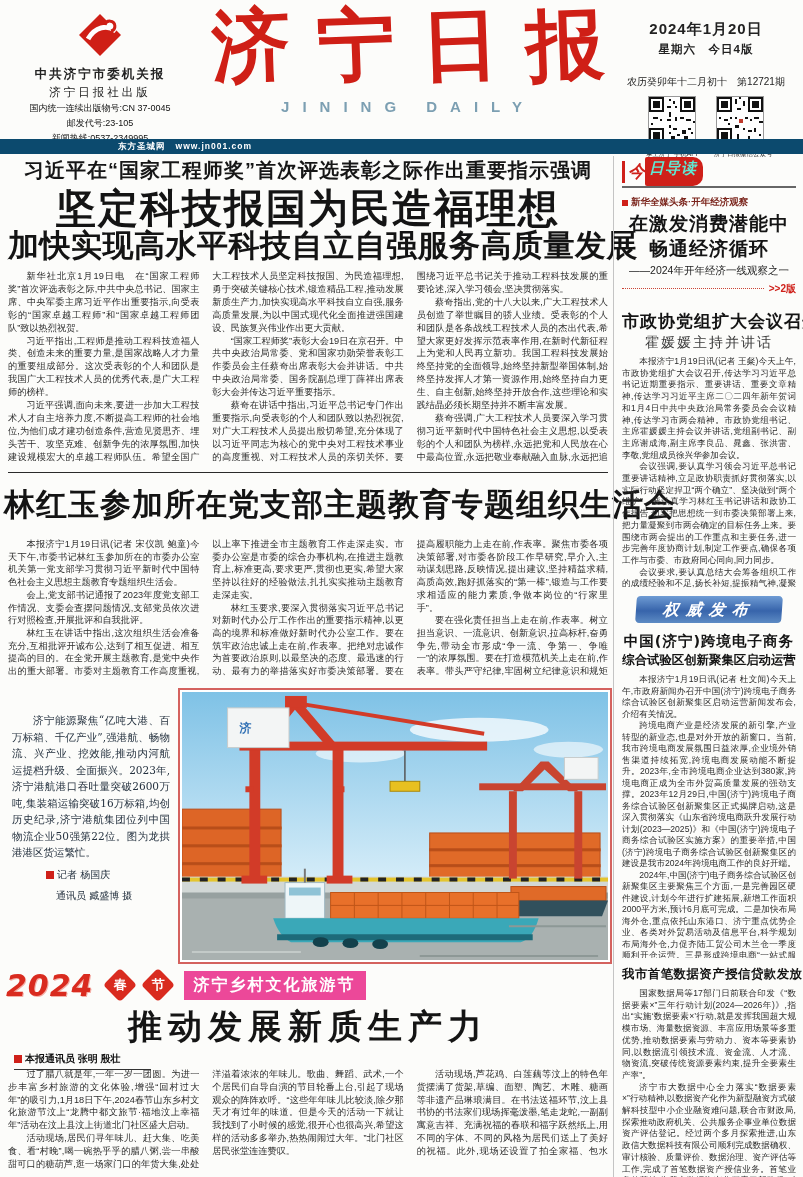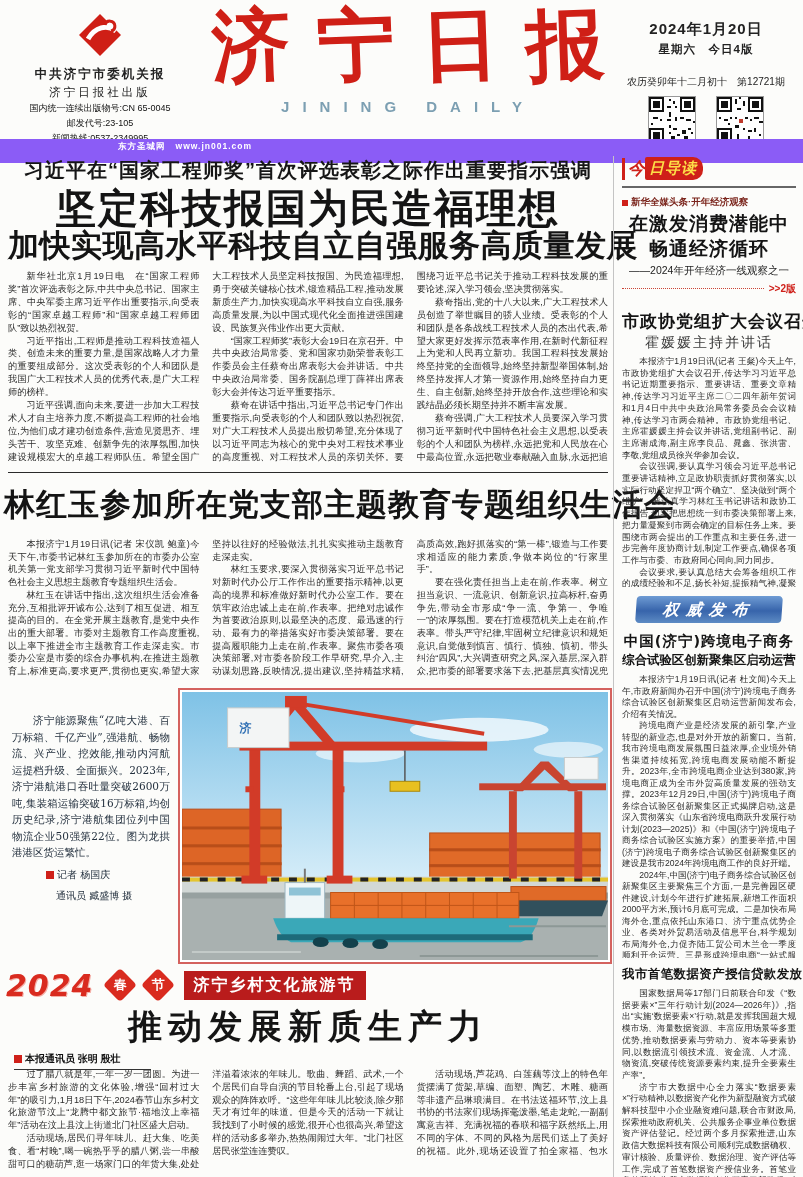--- a/index.html
+++ b/index.html
@@ -21,21 +21,21 @@
   .m-en { left:212px; top:98px; width:392px; text-align:center; color:#7c9fb2;
           font-size:15px; font-weight:bold; letter-spacing:13px; }
   .m-right { left:616px; top:20px; width:180px; text-align:center; }
   .m-right .d1 { font-size:15px; font-weight:bold; letter-spacing:1px; }
   .m-right .d2 { font-size:11.5px; font-weight:bold; margin-top:3px; letter-spacing:1px; }
   .m-right .d3 { font-size:10px; margin-top:18px; }
   .qr-row { display:flex; justify-content:center; gap:16px; margin-top:7px; }
   .qr-box { width:52px; }
   .qr-box svg { width:48px; height:48px; border:1px solid #999; background:#fff; }
   .qr-cap { font-size:6.5px; margin-top:2px; white-space:nowrap; }
-  .bluebar { left:0; top:139px; width:803px; height:24px; background:#8b5cf6; }
+  .bluebar { left:0; top:139px; width:803px; height:15px; background:#0c4a6e; }
   .bluebar .t { position:absolute; left:118px; top:2px; font-size:8.5px; font-weight:bold; color:#fff; letter-spacing:1px; }
   
   .kicker { left:8px; top:157px; width:600px; font-size:20px; font-weight:bold; color:#161616; letter-spacing:1px; }
   .h1 { left:8px; top:181px; width:600px; font-size:40px; letter-spacing:2px; white-space:nowrap; }
   .h2 { left:8px; top:225px; width:600px; font-size:31px; letter-spacing:0.5px; white-space:nowrap; }
   .cols3 { column-count:3; column-gap:13px; text-align:justify; overflow:hidden; }
   .cols3 p { text-indent:2em; }
   .body1 { left:8px; top:270px; width:600px; height:196px; font-size:9.2px; line-height:12.9px; color:#2c2c2c; }
   .rule  { background:#2a2a2a; height:1px; }
   .h3 { left:4px; top:484px; width:608px; font-size:31px; letter-spacing:1px; white-space:nowrap; }
@@ -48,33 +48,33 @@
   .sq { display:inline-block; width:8px; height:8px; background:#cf2019; margin-right:3px; vertical-align:-1px; }
   .photo { left:178px; top:688px; width:434px; height:276px; border:2px solid #d4625e; background:#fff; padding:2px; }
   .photo svg { width:100%; height:100%; display:block; }
   
   .banner { left:6px; top:968px; height:34px; display:flex; align-items:center; gap:14px; }
   .y2024 { font-size:30px; font-weight:900; font-style:italic; color:#d92b1f;
            font-family:"DejaVu Sans",sans-serif; letter-spacing:1px; text-shadow:1px 1px 0 #f4b0a8; }
   .diam { width:24px; height:24px; background:#d92b1f; transform:rotate(45deg); border-radius:4px;
           display:flex; align-items:center; justify-content:center; }
   .diam span { transform:rotate(-45deg); color:#fff; font-size:13px; font-weight:bold; }
-  .bannerbox { background:#b91c1c; color:#fff; font-size:16px; font-weight:900; padding:4px 10px; letter-spacing:2px; }
+  .bannerbox { background:#ec4899; color:#fff; font-size:16px; font-weight:900; padding:4px 10px; letter-spacing:2px; }
   .h4 { left:8px; top:1004px; width:600px; font-size:34px; letter-spacing:6px; }
   .byline { left:14px; top:1052px; font-size:10px; font-weight:bold; color:#111;
             border-bottom:1.5px solid #333; padding:0 30px 3px 0; }
   .body3 { left:8px; top:1068px; width:600px; height:109px; font-size:9.2px; line-height:12.8px; color:#2c2c2c; }
   
   .vrule { left:613px; top:156px; width:1px; height:1021px; background:#c4c4c4; }
   .rcol { left:622px; width:174px; }
   .gd { top:157px; display:flex; align-items:center; }
   .gd .bar { width:3px; height:22px; background:#cf2019; margin-right:3px; }
   .gd .jin { color:#cf2019; font-size:17px; font-weight:900; font-style:italic; }
-  .gd .box { background:#cf2019; color:#fde047; font-size:15px; font-weight:900; font-style:italic;
-             padding:2px 6px 2px 4px; border-radius:2px 10px 10px 2px; letter-spacing:1px; }
+  .gd .box { background:#cf2019; color:#5eead4; font-size:15px; font-weight:900; font-style:italic;
+             padding:2px 6px 8px 4px; border-radius:2px 10px 10px 2px; letter-spacing:1px; }
   .gd-ul { top:186px; height:2px; background:#666; width:174px; }
   .gtag { top:196px; font-size:9.5px; font-weight:bold; color:#7a241b; }
   .gt1 { top:211px; font-size:19px; letter-spacing:1px; }
   .gt2 { top:236px; font-size:19px; letter-spacing:1px; }
   .gsub { top:264px; font-size:10.5px; color:#222; }
   .gdot { top:288px; width:174px; border-top:1.6px dotted #cc4436; }
   .gpage { top:282px; right:7px; left:auto; font-size:10px; font-weight:bold; color:#cf2019; background:#fcfcfa; padding-left:4px; }
   .rt1 { top:310px; font-size:17px; letter-spacing:1px; white-space:nowrap; }
   .rt1s { top:334px; font-size:14px; color:#3c3c3c; letter-spacing:2px; }
   .rbody { text-align:justify; color:#2c2c2c; overflow:hidden; }
@@ -96,21 +96,21 @@
 <div class="page">
 
   <div class="abs m-left">
     <svg width="46" height="46" viewBox="0 0 46 46">
       <path d="M23 2 L44 23 L23 44 L2 23 Z" fill="#cf1f16"></path>
       <path d="M11 27 C18 15, 30 12, 39 19" stroke="#fff" stroke-width="5" fill="none"></path>
       <path d="M28 13 a5 5 0 1 1 6 6" stroke="#cf1f16" stroke-width="3" fill="#fff"></path>
     </svg>
     <div class="org">中共济宁市委机关报</div>
     <div class="pub">济宁日报社出版</div>
-    <div class="sm">国内统一连续出版物号:CN 65-0045</div>
+    <div class="sm">国内统一连续出版物号:CN 37-0045</div>
     <div class="sm">邮发代号:23-105</div>
     <div class="sm">新闻热线:0537-2349995</div>
   </div>
 
   <div class="abs m-title">
     <span>济</span>
     <span>宁</span>
     <span>日</span>
     <span>报</span>
   </div>
@@ -222,20 +222,21 @@
     <p>蔡奇指出,党的十八大以来,广大工程技术人员创造了举世瞩目的骄人业绩。受表彰的个人和团队是各条战线工程技术人员的杰出代表,希望大家更好发挥示范表率作用,在新时代新征程上为党和人民再立新功。我国工程科技发展始终坚持党的全面领导,始终坚持新型举国体制,始终坚持发挥人才第一资源作用,始终坚持自力更生、自主创新,始终坚持开放合作,这些理论和实践结晶必须长期坚持并不断丰富发展。</p>
     <p>蔡奇强调,广大工程技术人员要深入学习贯彻习近平新时代中国特色社会主义思想,以受表彰的个人和团队为榜样,永远把党和人民放在心中最高位置,永远把敬业奉献融入血脉,永远把追求卓越作为标杆,永远把团结协作作为法宝,不断谱写新时代新征程工程科技发展新篇章。</p>
 
   </div>
 
   <div class="abs rule" style="left:8px; top:472px; width:600px;"></div>
 
   <div class="abs h3 hvy ctr">林红玉参加所在党支部主题教育专题组织生活会</div>
   <div class="abs body2 cols3">
     <p>本报济宁1月19日讯(记者 宋仪凯 鲍童)今天下午,市委书记林红玉参加所在的市委办公室机关第一党支部学习贯彻习近平新时代中国特色社会主义思想主题教育专题组织生活会。</p>
+    <p>会上,党支部书记通报了2023年度党支部工作情况、支委会查摆问题情况,支部党员依次进行对照检查,开展批评和自我批评。</p>
     <p>林红玉在讲话中指出,这次组织生活会准备充分,互相批评开诚布公,达到了相互促进、相互提高的目的。在全党开展主题教育,是党中央作出的重大部署。市委对主题教育工作高度重视,以上率下推进全市主题教育工作走深走实。市委办公室是市委的综合办事机构,在推进主题教育上,标准更高,要求更严,贯彻也更实,希望大家坚持以往好的经验做法,扎扎实实推动主题教育走深走实。</p>
     <p>林红玉要求,要深入贯彻落实习近平总书记对新时代办公厅工作作出的重要指示精神,以更高的境界和标准做好新时代办公室工作。要在筑牢政治忠诚上走在前,作表率。把绝对忠诚作为首要政治原则,以最坚决的态度、最迅速的行动、最有力的举措落实好市委决策部署。要在提高履职能力上走在前,作表率。聚焦市委各项决策部署,对市委各阶段工作早研究,早介入,主动谋划思路,反映情况,提出建议,坚持精益求精,高质高效,跑好抓落实的“第一棒”,锻造与工作要求相适应的能力素质,争做本岗位的“行家里手”。</p>
     <p>要在强化责任担当上走在前,作表率。树立担当意识、一流意识、创新意识,拉高标杆,奋勇争先,带动全市形成“争一流、争第一、争唯一”的浓厚氛围。要在打造模范机关上走在前,作表率。带头严守纪律,牢固树立纪律意识和规矩意识,自觉做到慎言、慎行、慎独、慎初。带头纠治“四风”,大兴调查研究之风,深入基层,深入群众,把市委的部署要求落下去,把基层真实情况兜上来,为市委决策提供更多实、更具可操作性的参谋服务。带头敬业奉献,坚持无怨无悔的奉献精神,不务虚名,埋头苦干,把全部心思和精力用在干好工作上,用扎扎实实的工作成绩为济宁高质量发展贡献力量。</p>
   </div>
 
   <div class="abs capblock">
     <div class="cap">济宁能源聚焦“亿吨大港、百万标箱、千亿产业”,强港航、畅物流、兴产业、挖效能,推动内河航运提档升级、全面振兴。2023年,济宁港航港口吞吐量突破2600万吨,集装箱运输突破16万标箱,均创历史纪录,济宁港航集团位列中国物流企业50强第22位。图为龙拱港港区货运繁忙。</div>
     <div class="credit"><span class="sq"></span><span>记者 杨国庆</span></div>
     <div class="credit" style="padding-left:44px;"><span>通讯员 臧盛博 摄</span></div>
   </div>

